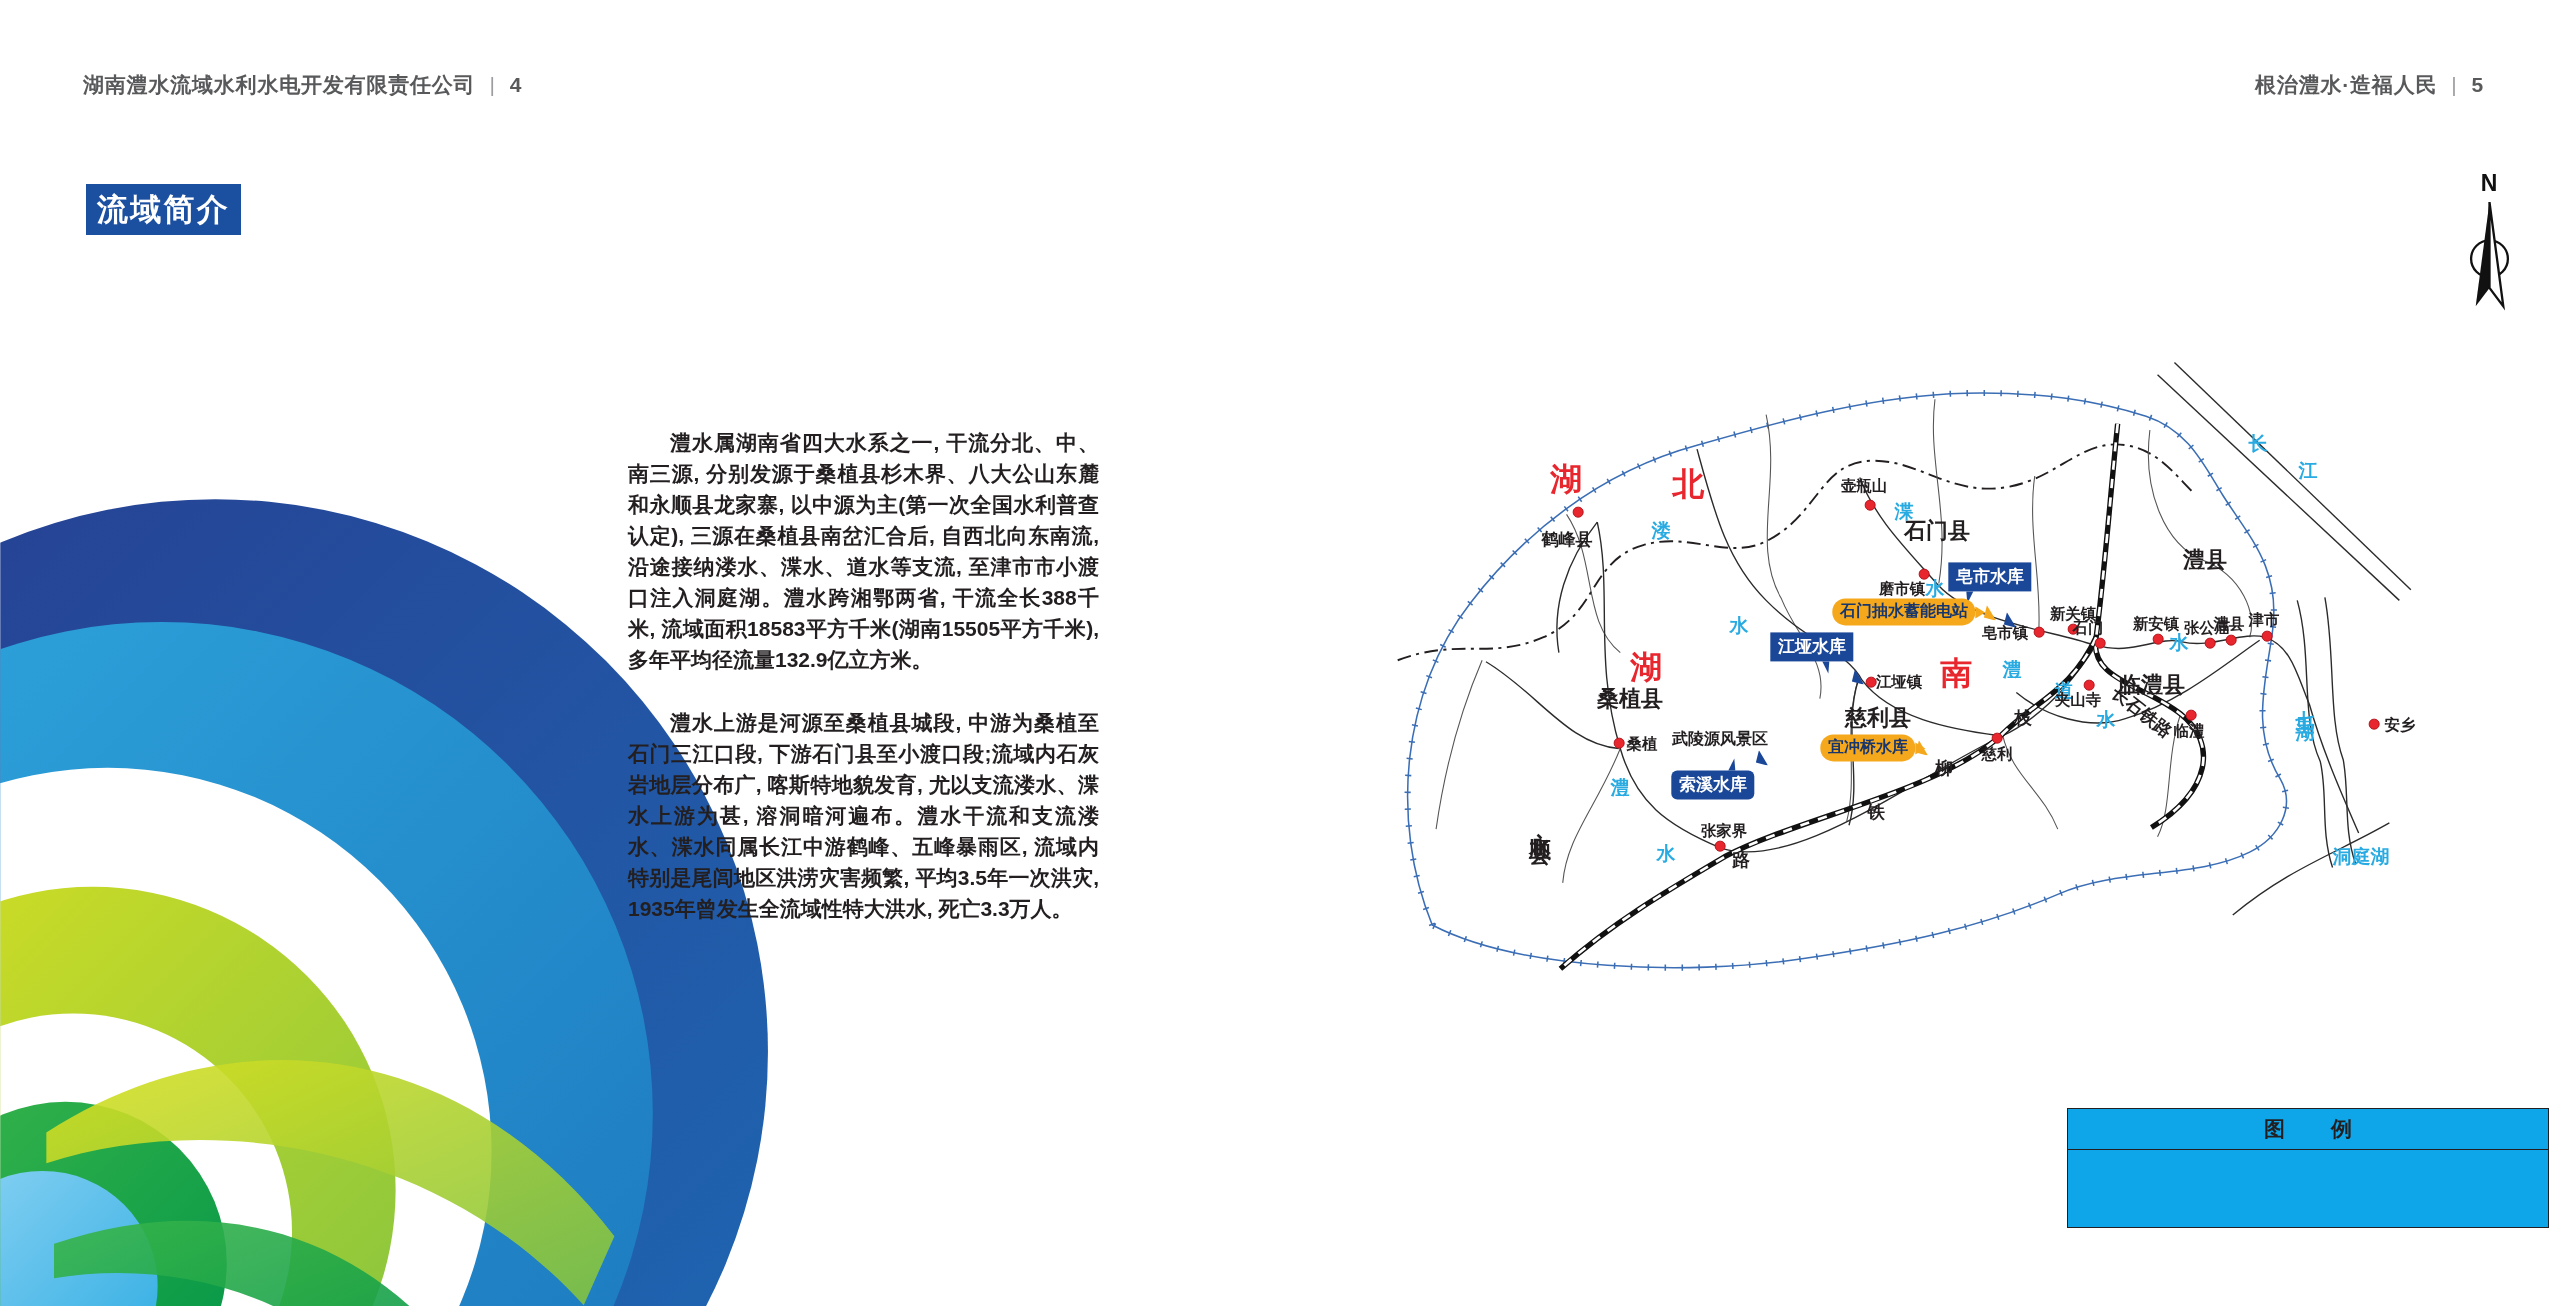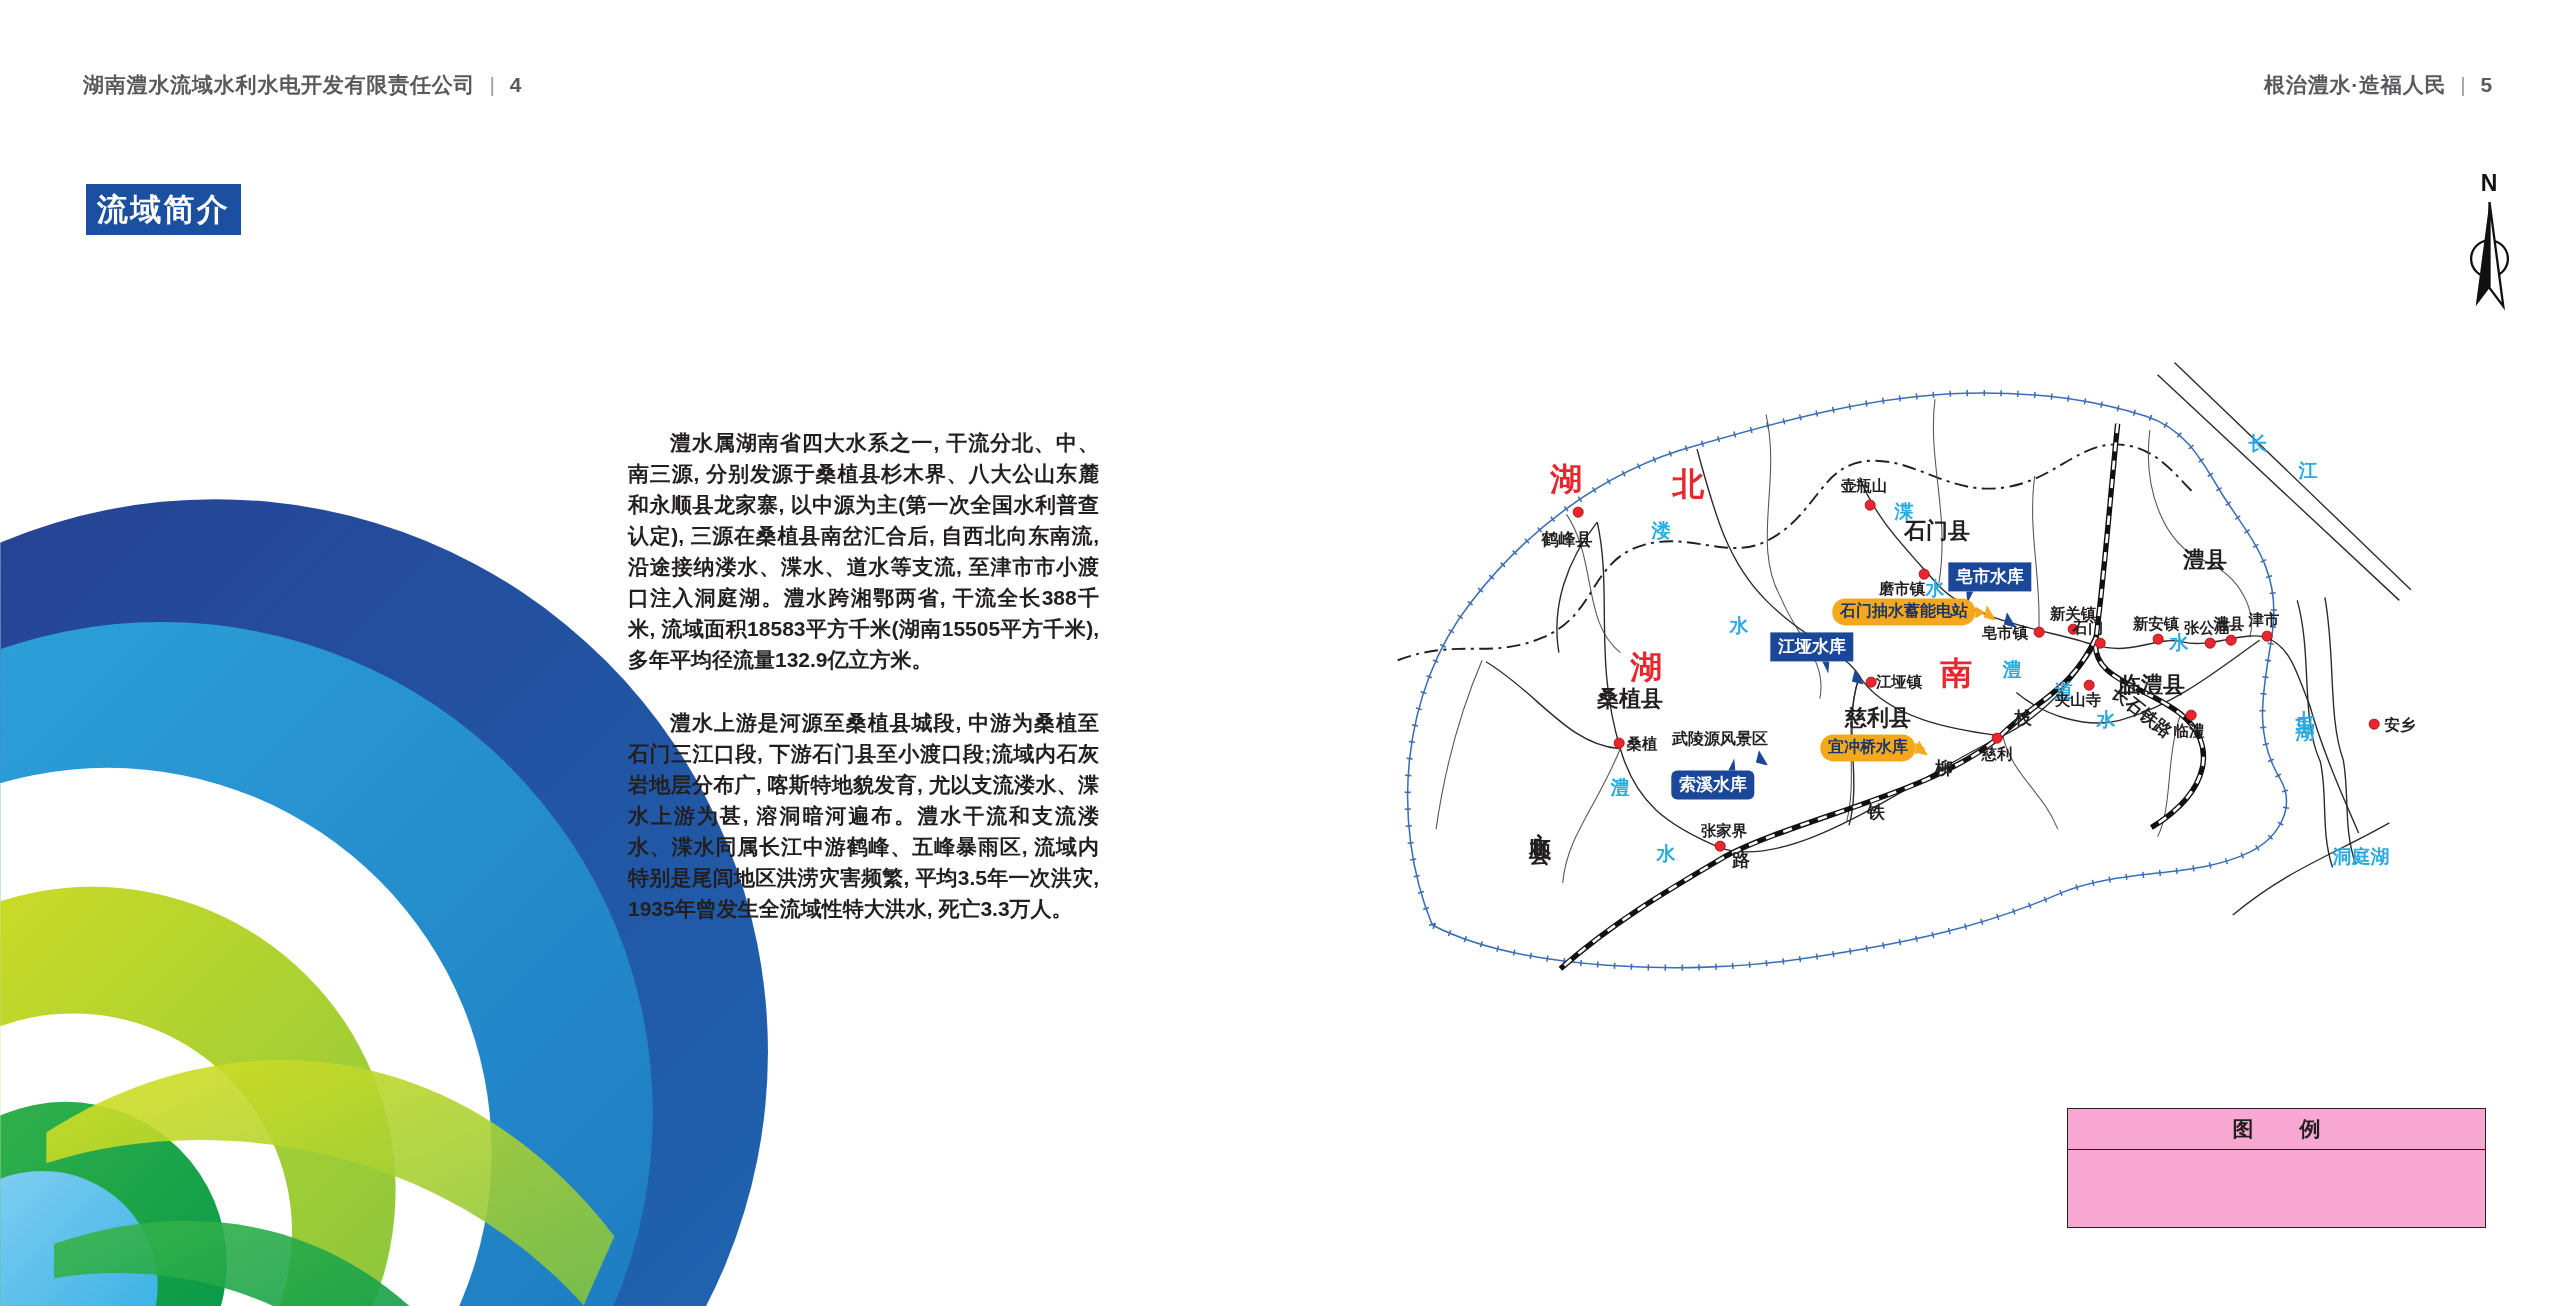--- a/index.html
+++ b/index.html
@@ -3,21 +3,21 @@
 <meta charset="utf-8">
 <style>
   html,body{margin:0;padding:0;background:#ffffff;}
   #page{position:relative;width:2576px;height:1306px;background:#ffffff;overflow:hidden;
         font-family:"Liberation Sans", sans-serif;}
 
   
   .hdr{position:absolute;top:71px;font-size:21px;font-weight:bold;color:#58595b;letter-spacing:0.8px;}
   .hdr .pipe{color:#9b9da0;font-weight:normal;padding:0 14px;}
   #hdr-left{left:83px;}
-  #hdr-right{right:83px;text-align:right;}
+  #hdr-right{right:92px;text-align:right;}
 
   
   #section-title{position:absolute;left:86px;top:184px;width:155px;height:51px;background:#1b4f9f;
      color:#ffffff;font-size:31px;font-weight:bold;display:flex;align-items:center;justify-content:center;
      letter-spacing:2.3px;}
   #body-text{position:absolute;left:628px;top:427px;width:471px;color:#231f20;font-size:21px;
      line-height:31px;text-align:justify;font-weight:bold;}
   #body-text p{margin:0 0 32px 0;text-indent:2em;}
 
   
@@ -52,22 +52,22 @@
   .flag.navy.tail-bl::after{top:100%;left:22%;border-top:12.3px solid #1b4798;border-left-width:1.5px;}
   .flag.navy.tail-tr::after{bottom:100%;left:68%;border-bottom:12.3px solid #1b4798;border-right-width:1.5px;}
   .flag.orange.tail-r::after{left:100%;top:50%;margin-top:-6.1px;border-left:10.7px solid #f5a81c;}
 
   .tri{position:absolute;width:12.3px;height:15.4px;transform:translate(-50%,-50%);
        clip-path:polygon(25% 0,100% 100%,0 80%);z-index:2;}
   .tri.navy{background:#1b4798;}
   .tri.orange{background:#f5a81c;}
 
   
-  #legend{position:absolute;left:2067px;top:1108px;width:419px;height:120px;border:1.5px solid #231f20;
-      box-sizing:border-box;background:#f9a8d4;}
+  #legend{position:absolute;left:2067px;top:1108px;width:482px;height:120px;border:1.5px solid #231f20;
+      box-sizing:border-box;background:#0ea5e9;}
   #legend .lg-title{height:40px;border-bottom:1.5px solid #231f20;display:flex;align-items:center;
       justify-content:center;font-size:21px;font-weight:bold;letter-spacing:20px;text-indent:20px;color:#231f20;}
   #legend .lg-grid{display:grid;grid-template-columns:1fr 1fr;grid-template-rows:1fr 1fr;height:77px;}
   #legend .lg-cell{display:flex;align-items:center;justify-content:center;gap:10.7px;
       border-right:1.5px solid #231f20;border-bottom:1.5px solid #231f20;font-size:17px;font-weight:bold;color:#231f20;}
   #legend .lg-cell:nth-child(2n){border-right:none;}
   #legend .lg-cell:nth-child(3),#legend .lg-cell:nth-child(4){border-bottom:none;}
   .sym{display:inline-block;width:51px;height:0;position:relative;}
   .sym.basin{border-top:2.3px solid #1d4f9e;}
   .sym.basin::after{content:'';position:absolute;left:23px;top:-7.7px;width:2.3px;height:7.7px;background:#1d4f9e;}

